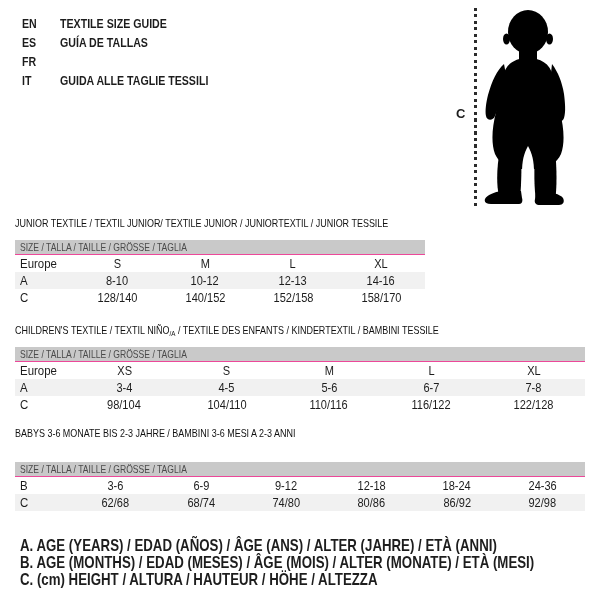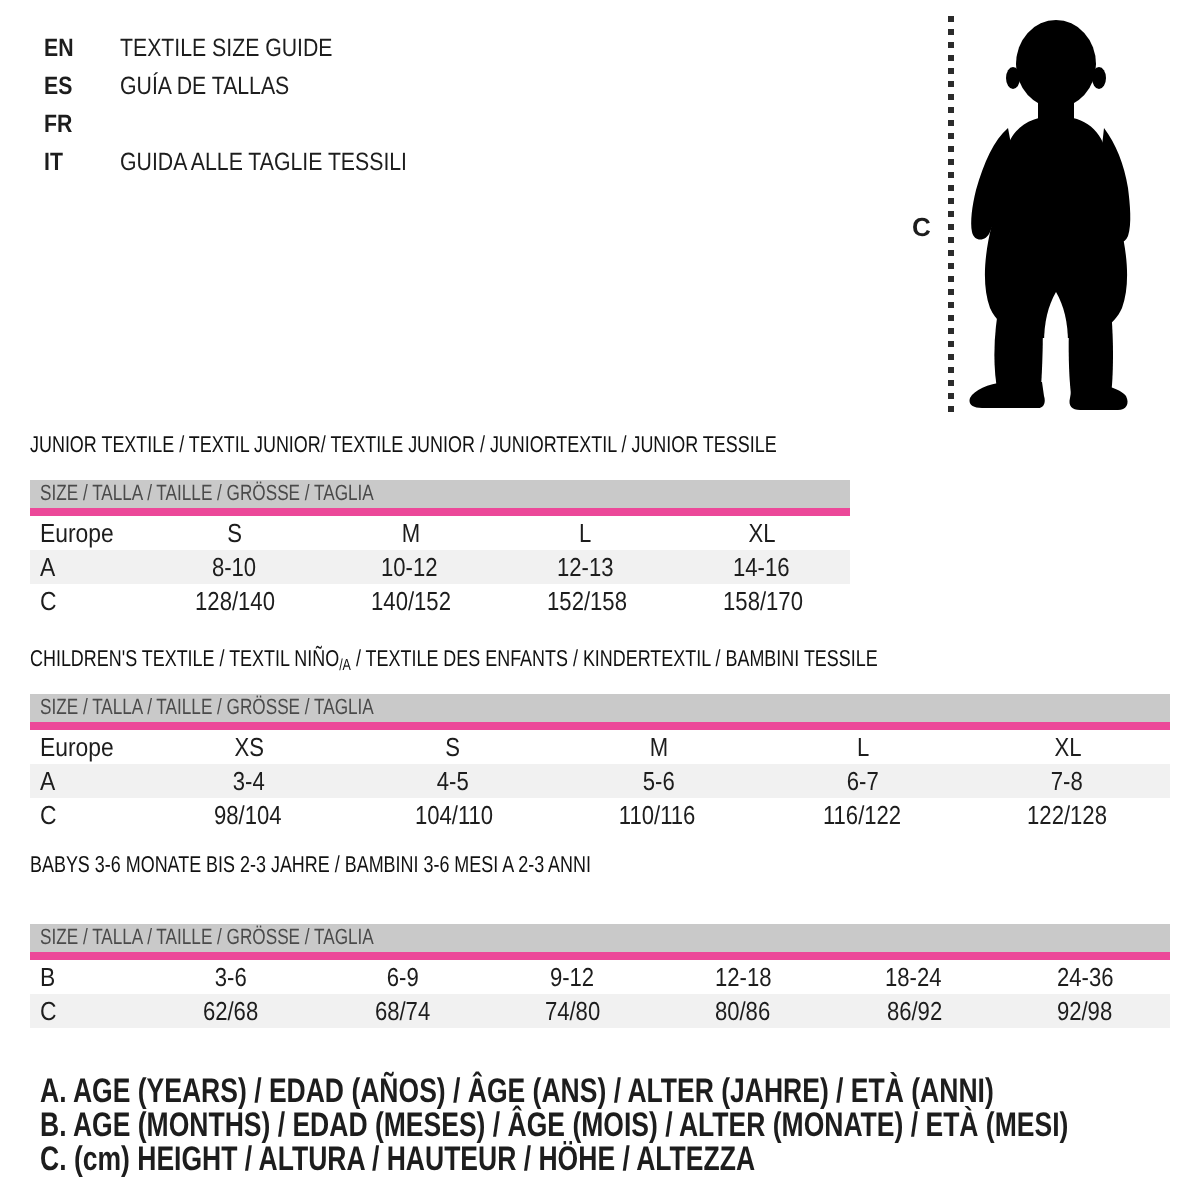--- a/index.html
+++ b/index.html
@@ -7,21 +7,21 @@
     width:600px;height:600px;position:relative;overflow:hidden;
     background:#ffffff;
     font-family:"Liberation Sans", sans-serif;
     color:#1d1d1d;
   }
   
   .lang-list{position:absolute;left:22px;top:14px;}
   .lang-row{display:flex;height:19px;align-items:center;}
   .lang-code{width:38px;font-weight:700;font-size:12.5px;}
   .lang-code .cnd,.lang-title .cnd{display:inline-block;transform:scaleX(0.85);transform-origin:0 50%;white-space:nowrap;}
-  .lang-title{font-weight:400;font-size:12.5px;}
+  .lang-title{font-weight:700;font-size:12.5px;}
   
   .height-line{
     position:absolute;left:474px;top:8px;width:3px;height:198px;
     background:repeating-linear-gradient(to bottom,#2b2b2b 0 3px,transparent 3px 6.5px);
   }
   .height-label{position:absolute;left:456px;top:106px;font-size:13px;font-weight:700;}
   .baby{position:absolute;left:478px;top:2px;width:122px;height:206px;}
   
   .table-title{position:absolute;left:15px;font-size:11.5px;font-weight:400;color:#111;}
   .cond{display:inline-block;transform:scaleX(0.78);transform-origin:0 50%;white-space:nowrap;}
@@ -29,21 +29,21 @@
   .subscript{font-size:8px;vertical-align:-2px;}
   #t1-title{top:217px;}
   #t2-title{top:324px;}
   #t3-title{top:426px;line-height:15.5px;}
   .size-table{position:absolute;left:15px;}
   #t1{top:240px;width:410px;}
   #t2{top:347px;width:570px;}
   #t3{top:462px;width:570px;}
   .size-bar{
     height:14px;line-height:14px;background:#c9c9c9;
-    border-bottom:4px solid #ec4899;
+    border-bottom:1px solid #ec4899;
     font-size:11px;color:#4a4a4a;padding-left:5px;
   }
   .t-row{display:grid;height:17px;align-items:center;font-size:13px;}
   .cols-4{grid-template-columns:58px repeat(4,1fr);}
   .cols-5{grid-template-columns:58px repeat(5,1fr);}
   .cols-6{grid-template-columns:58px repeat(6,1fr);}
   .t-row .label{padding-left:5px;text-align:left;}
   .t-row .label .cond{transform:scaleX(0.88);}
   .t-row .cell{text-align:center;}
   .t-row.shaded{background:#f1f1f1;}

